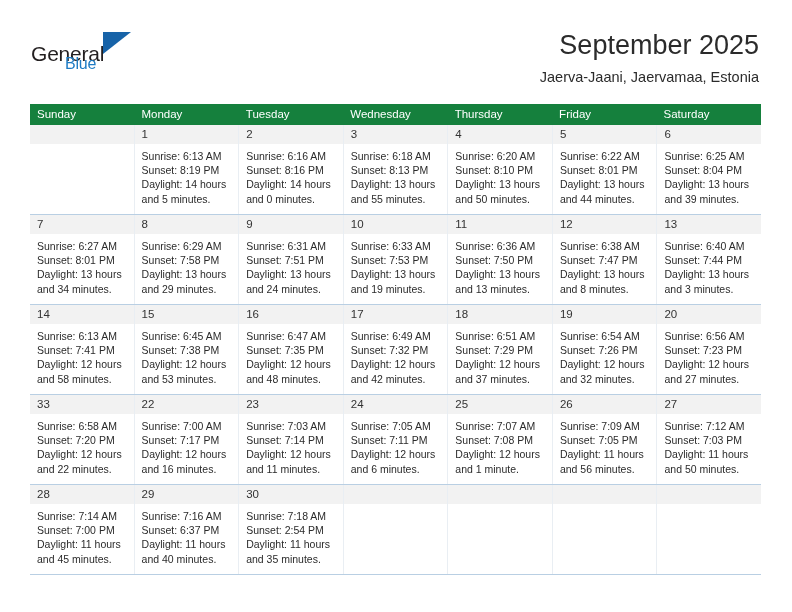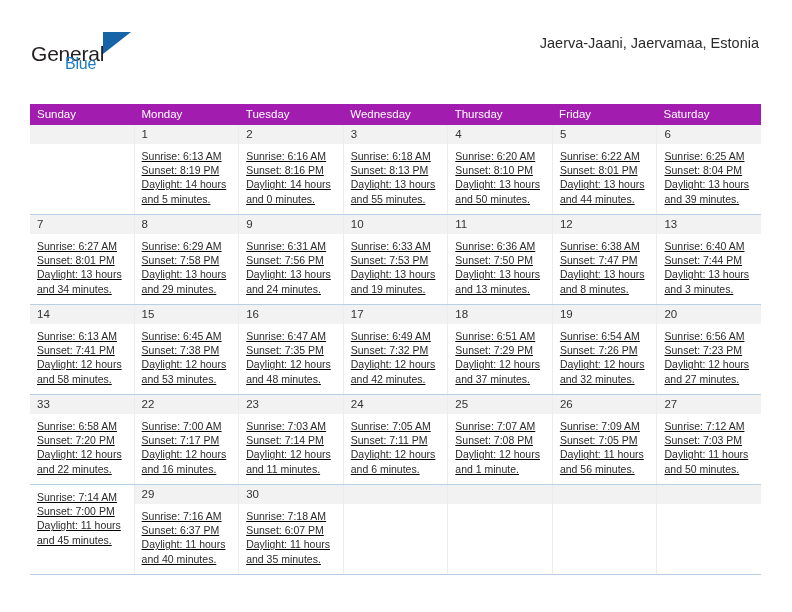--- a/index.html
+++ b/index.html
@@ -89,21 +89,21 @@
   
   .calendar {
     position: absolute;
     left: 30px;
     top: 104px;
     width: 731px;
   }
 
   .weekday-row {
     display: flex;
-    background: #a21caf;
+    background: #15803d;
     height: 21px;
   }
   .weekday {
     flex: 1 1 0;
     color: #ffffff;
     font-size: 11.5px;
     line-height: 21px;
     padding-left: 7px;
     box-sizing: border-box;
     white-space: nowrap;
@@ -141,21 +141,20 @@
   .daynum {
     font-size: 11.5px;
     color: #333333;
     line-height: 19px;
     padding-left: 7px;
     display: block;
   }
 
   .day-body {
     padding: 5px 5px 0 7px;
-    text-decoration: underline;
   }
   .day-line {
     font-size: 10.5px;
     line-height: 14.2px;
     color: #2b2b2b;
     white-space: nowrap;
   }
 
   .bottom-rule {
     position: absolute;
@@ -171,20 +170,21 @@
 
 <div class="header">
 
   <div class="logo">
     <span class="logo-general">General</span>
     <span class="logo-triangle"></span>
     <span class="logo-blue">Blue</span>
   </div>
 
   <div class="title-wrap">
+    <h1 class="month-title">September 2025</h1>
     <div class="location">Jaerva-Jaani, Jaervamaa, Estonia</div>
   </div>
 
 </div>
 
 <div class="calendar">
 
   <div class="weekday-row">
     <div class="weekday">Sunday</div>
     <div class="weekday">Monday</div>
@@ -297,21 +297,21 @@
             <div class="day-line">Daylight: 13 hours</div>
             <div class="day-line">and 29 minutes.</div>
           </div>
         </div>
         <div class="day-cell">
           <div class="daynum-band">
             <span class="daynum">9</span>
           </div>
           <div class="day-body">
             <div class="day-line">Sunrise: 6:31 AM</div>
-            <div class="day-line">Sunset: 7:56 PM</div>
+            <div class="day-line">Sunset: 7:51 PM</div>
             <div class="day-line">Daylight: 13 hours</div>
             <div class="day-line">and 24 minutes.</div>
           </div>
         </div>
         <div class="day-cell">
           <div class="daynum-band">
             <span class="daynum">10</span>
           </div>
           <div class="day-body">
             <div class="day-line">Sunrise: 6:33 AM</div>
@@ -507,20 +507,23 @@
           <div class="day-body">
             <div class="day-line">Sunrise: 7:12 AM</div>
             <div class="day-line">Sunset: 7:03 PM</div>
             <div class="day-line">Daylight: 11 hours</div>
             <div class="day-line">and 50 minutes.</div>
           </div>
         </div>
       </div>
       <div class="week-row">
         <div class="day-cell">
+          <div class="daynum-band">
+            <span class="daynum">28</span>
+          </div>
           <div class="day-body">
             <div class="day-line">Sunrise: 7:14 AM</div>
             <div class="day-line">Sunset: 7:00 PM</div>
             <div class="day-line">Daylight: 11 hours</div>
             <div class="day-line">and 45 minutes.</div>
           </div>
         </div>
         <div class="day-cell">
           <div class="daynum-band">
             <span class="daynum">29</span>
@@ -531,21 +534,21 @@
             <div class="day-line">Daylight: 11 hours</div>
             <div class="day-line">and 40 minutes.</div>
           </div>
         </div>
         <div class="day-cell">
           <div class="daynum-band">
             <span class="daynum">30</span>
           </div>
           <div class="day-body">
             <div class="day-line">Sunrise: 7:18 AM</div>
-            <div class="day-line">Sunset: 6:07 PM</div>
+            <div class="day-line">Sunset: 2:54 PM</div>
             <div class="day-line">Daylight: 11 hours</div>
             <div class="day-line">and 35 minutes.</div>
           </div>
         </div>
         <div class="day-cell empty">
           <div class="daynum-band">
             <span class="daynum"></span>
           </div>
           <div class="day-body">
             <div class="day-line"></div>

